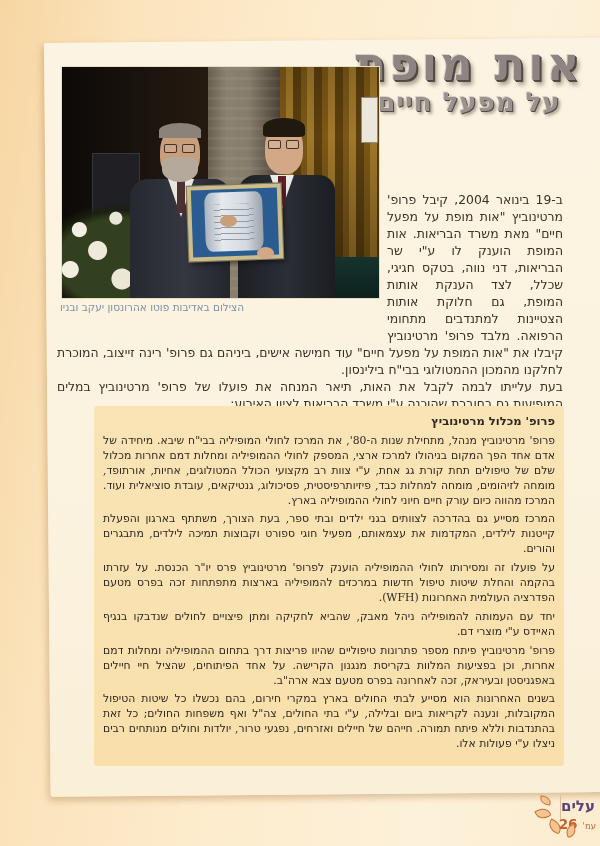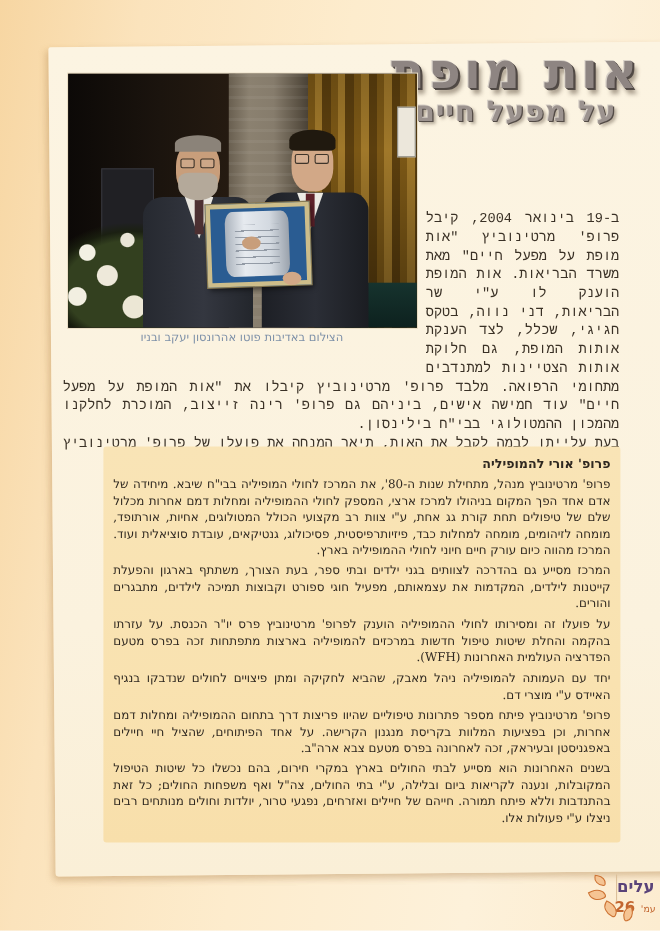--- a/index.html
+++ b/index.html
@@ -70,26 +70,26 @@
       radial-gradient(ellipse at 45% 62%, #33401f 0 52%, rgba(26,32,15,.85) 62%, transparent 72%);}
   .ph-cert{left:126px;top:118px;width:86px;height:67px;background:#2a5c92;
     border:4px solid #cdbd8a;box-shadow:0 0 0 1px #8a7a50,2px 3px 5px rgba(0,0,0,.5);transform:rotate(-2deg);}
   .ph-scroll{left:13px;top:3px;width:58px;height:59px;border-radius:7px/11px;
     background:linear-gradient(90deg,#aab2bc,#e6eaef 30%,#d3d9e0 70%,#9aa2ac);}
   .ph-scroll:after{content:"";position:absolute;left:9px;right:9px;top:12px;bottom:10px;
     background:repeating-linear-gradient(180deg,transparent 0 5px,#939ba6 5px 6px);}
   .ph-hand1{left:158px;top:148px;width:17px;height:12px;background:#c89e7b;border-radius:50%;}
   .ph-hand2{left:195px;top:180px;width:17px;height:12px;background:#d2a887;border-radius:50%;}
   
-  .caption{position:absolute;left:60px;top:301px;width:252px;direction:rtl;text-align:right;
+  .caption{position:absolute;left:60px;top:301px;width:252px;direction:rtl;text-align:left;
     font-size:10.5px;color:#7d90a8;}
   
   .intro{position:absolute;left:57px;top:191px;width:506px;direction:rtl;text-align:justify;
     font-size:12.4px;line-height:17px;color:#3a3126;}
-  .intro p{margin:0;font-family:Liberation Mono, monospace;}
+  .intro p{margin:0;}
   .photo-spacer{float:left;width:330px;height:141px;}
   
   .panel{position:absolute;left:94px;top:406px;width:470px;border-radius:3px;
     background:linear-gradient(180deg,#f9e4b6 0%,#f9e2b0 60%,#f8dfab 100%);
     padding:8px 9px 10px 9px;box-sizing:border-box;}
   .article{direction:rtl;text-align:justify;font-size:10.8px;line-height:14.9px;color:#2f2820;
     font-family:"DejaVu Serif","DejaVu Sans",serif;}
   .article h3{margin:0 0 5px 0;font-size:11.5px;font-weight:bold;}
   .article p{margin:0 0 4px 0;}
   
@@ -149,21 +149,21 @@
 <div class="caption">הצילום באדיבות פוטו אהרונסון יעקב ובניו</div>
 
 <div class="intro">
   <div class="photo-spacer"></div>
   <p>ב-19 בינואר 2004, קיבל פרופ' מרטינוביץ "אות מופת על מפעל חיים" מאת משרד הבריאות. אות המופת הוענק לו ע"י שר הבריאות, דני נווה, בטקס חגיגי, שכלל, לצד הענקת אותות המופת, גם חלוקת אותות הצטיינות למתנדבים מתחומי הרפואה. מלבד פרופ' מרטינוביץ קיבלו את "אות המופת על מפעל חיים" עוד חמישה אישים, ביניהם גם פרופ' רינה זייצוב, המוכרת לחלקנו מהמכון ההמטולוגי בבי"ח בילינסון.</p>
   <p>בעת עלייתו לבמה לקבל את האות, תיאר המנחה את פועלו של פרופ' מרטינוביץ במלים המופיעות גם בחוברת שהוכנה ע"י משרד הבריאות לציון האירוע:</p>
 </div>
 
 <div class="panel">
   <div class="article">
-    <h3>פרופ' אורי להמופיליה</h3>
+    <h3>פרופ' מכלול מרטינוביץ</h3>
     <p>פרופ' מרטינוביץ מנהל, מתחילת שנות ה-80', את המרכז לחולי המופיליה בבי"ח שיבא. מיחידה של אדם אחד הפך המקום בניהולו למרכז ארצי, המספק לחולי ההמופיליה ומחלות דמם אחרות מכלול שלם של טיפולים תחת קורת גג אחת, ע"י צוות רב מקצועי הכולל המטולוגים, אחיות, אורתופד, מומחה לזיהומים, מומחה למחלות כבד, פיזיותרפיסטית, פסיכולוג, גנטיקאים, עובדת סוציאלית ועוד. המרכז מהווה כיום עורק חיים חיוני לחולי ההמופיליה בארץ.</p>
     <p>המרכז מסייע גם בהדרכה לצוותים בגני ילדים ובתי ספר, בעת הצורך, משתתף בארגון והפעלת קייטנות לילדים, המקדמות את עצמאותם, מפעיל חוגי ספורט וקבוצות תמיכה לילדים, מתבגרים והורים.</p>
     <p>על פועלו זה ומסירותו לחולי ההמופיליה הוענק לפרופ' מרטינוביץ פרס יו"ר הכנסת. על עזרתו בהקמה והחלת שיטות טיפול חדשות במרכזים להמופיליה בארצות מתפתחות זכה בפרס מטעם הפדרציה העולמית האחרונות (WFH).</p>
     <p>יחד עם העמותה להמופיליה ניהל מאבק, שהביא לחקיקה ומתן פיצויים לחולים שנדבקו בנגיף האיידס ע"י מוצרי דם.</p>
     <p>פרופ' מרטינוביץ פיתח מספר פתרונות טיפוליים שהיוו פריצות דרך בתחום ההמופיליה ומחלות דמם אחרות, וכן בפציעות המלוות בקריסת מנגנון הקרישה. על אחד הפיתוחים, שהציל חיי חיילים באפגניסטן ובעיראק, זכה לאחרונה בפרס מטעם צבא ארה"ב.</p>
     <p>בשנים האחרונות הוא מסייע לבתי החולים בארץ במקרי חירום, בהם נכשלו כל שיטות הטיפול המקובלות, ונענה לקריאות ביום ובלילה, ע"י בתי החולים, צה"ל ואף משפחות החולים; כל זאת בהתנדבות וללא פיתח תמורה. חייהם של חיילים ואזרחים, נפגעי טרור, יולדות וחולים מנותחים רבים ניצלו ע"י פעולות אלו.</p>
   </div>
 </div>
 
 <div class="footer-rule"></div>

